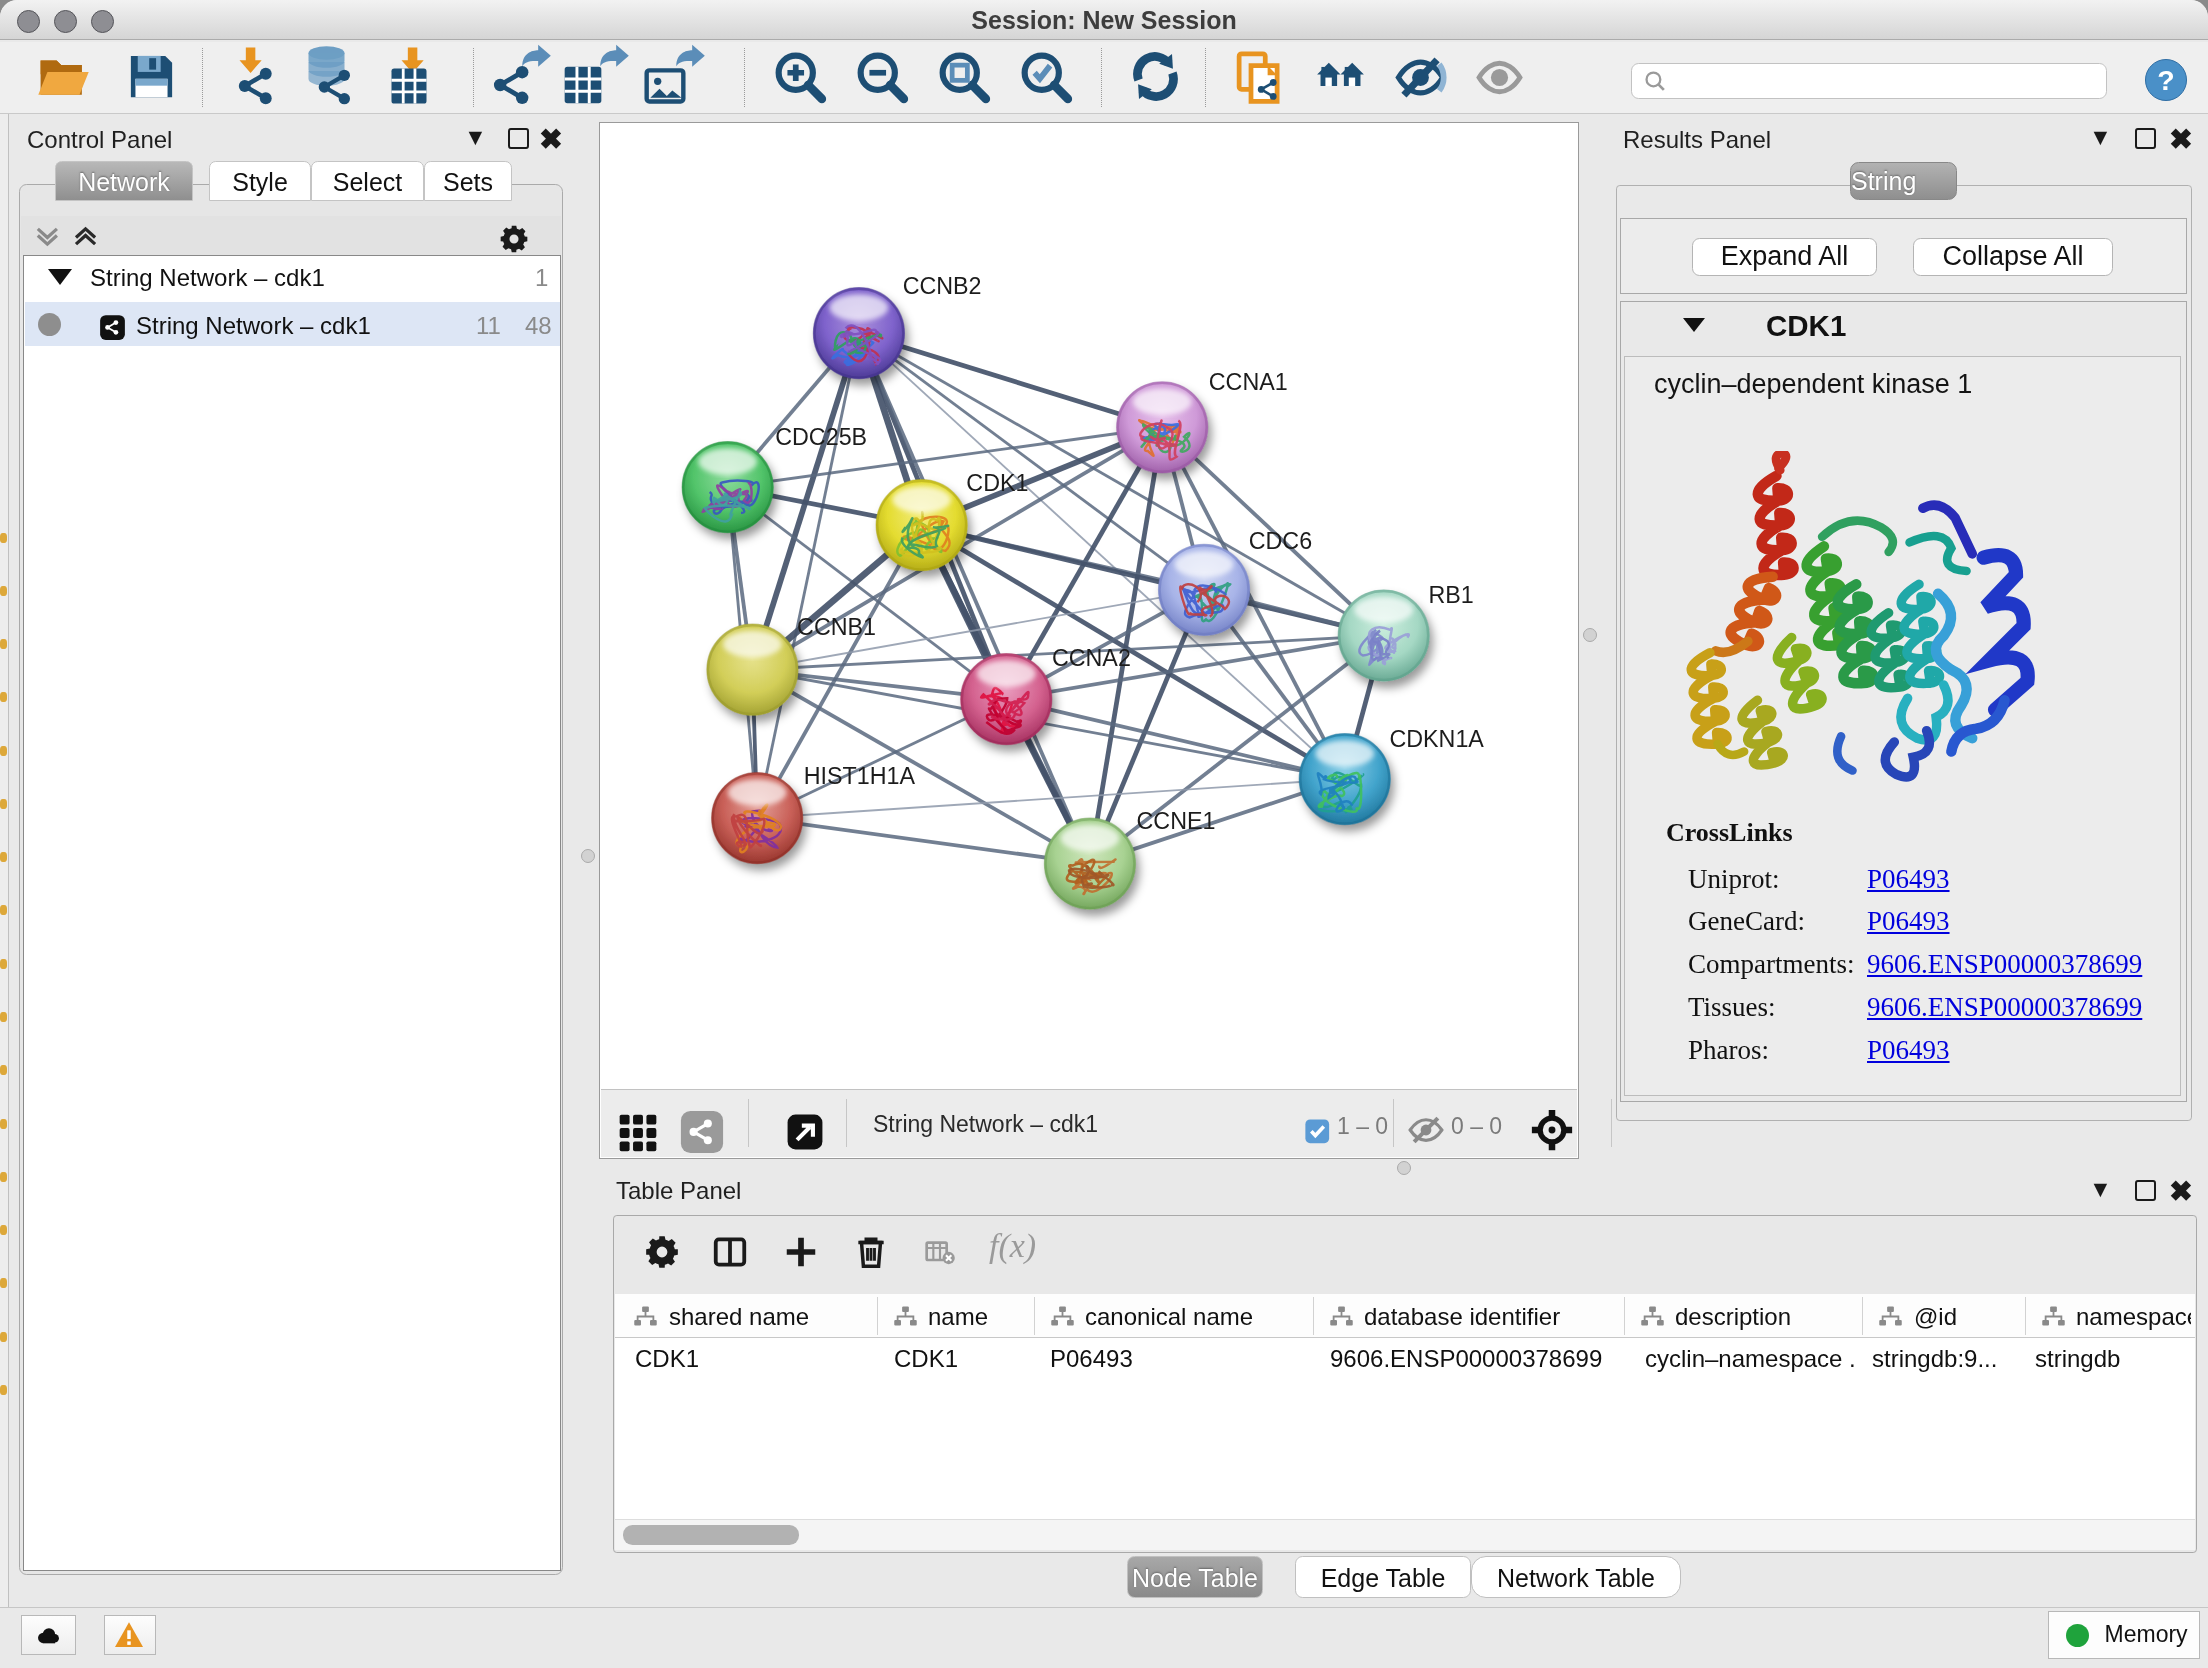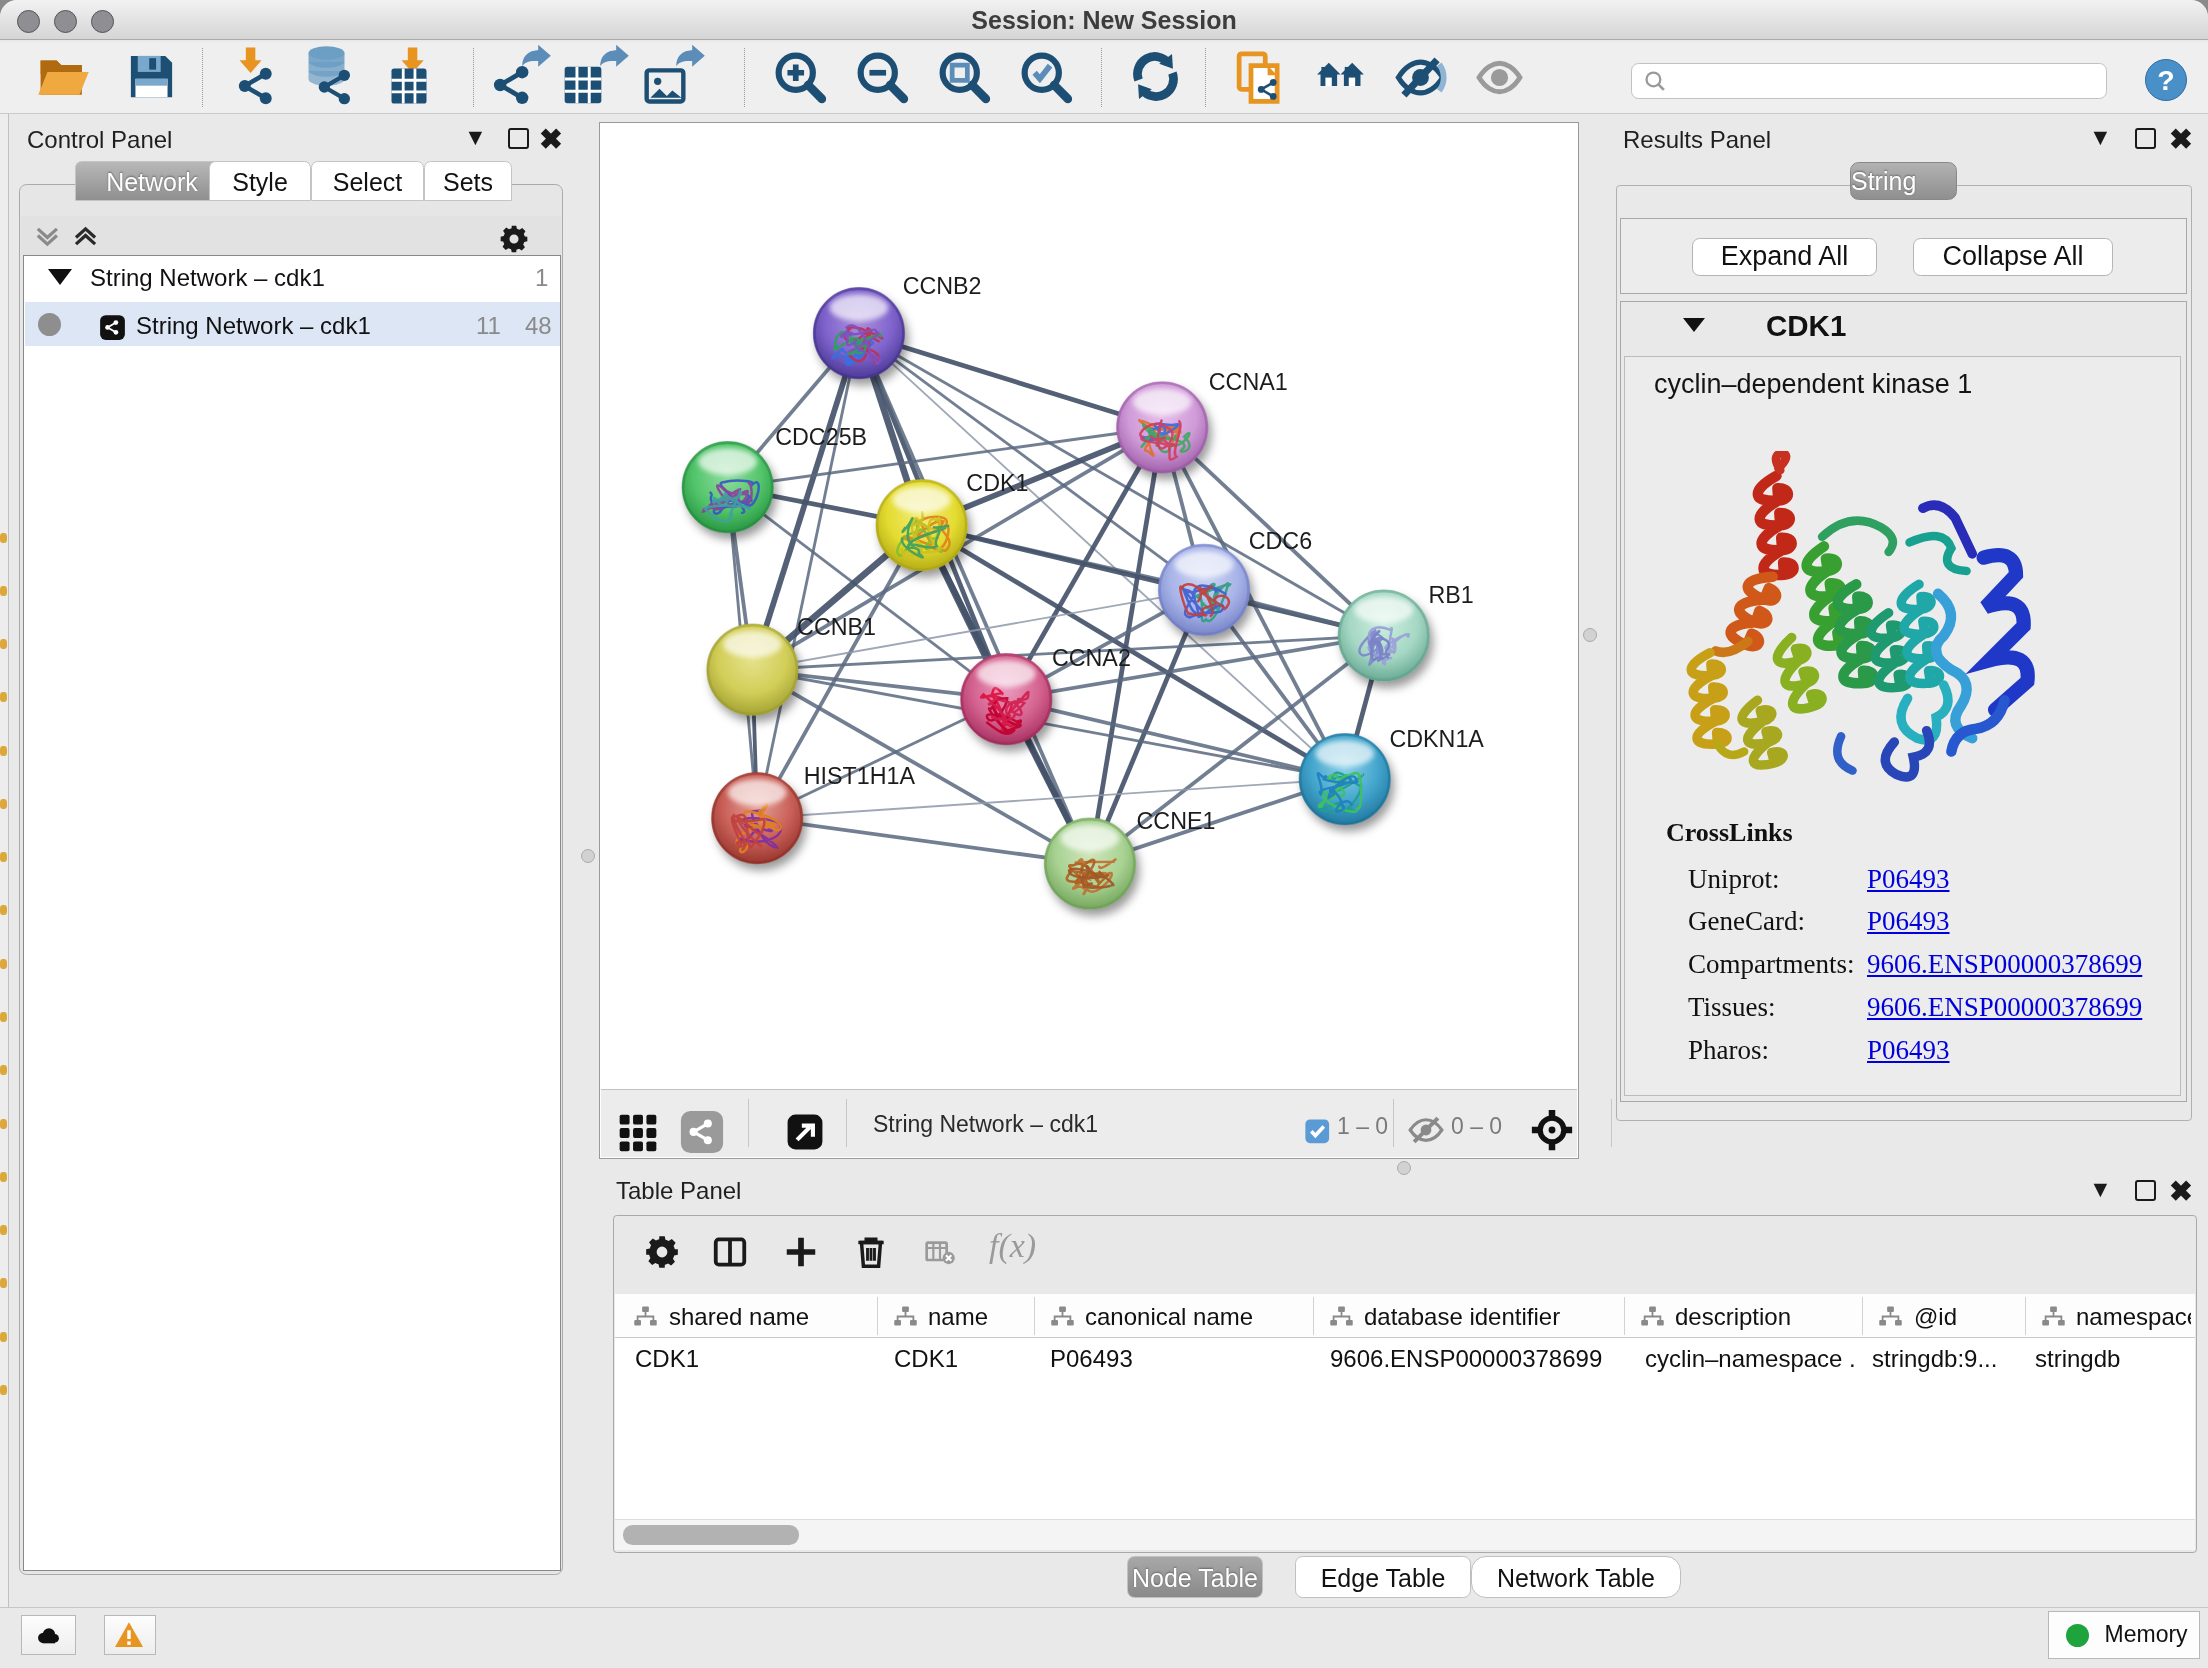--- a/index.html
+++ b/index.html
@@ -176,21 +176,21 @@
     <svg style="position:absolute;left:1643px;top:69px" width="25" height="25" viewBox="0 0 24 24">
       <circle cx="10" cy="10" r="6.6" fill="none" stroke="#9a9a9a" stroke-width="2.2"></circle>
       <path d="M15 15 L20 20" stroke="#9a9a9a" stroke-width="2.6"></path>
     </svg>
     <div class="abs" style="left:2145px;top:59px;width:42px;height:42px;border-radius:50%;background:#4a90c8;border:1.9px solid #2e6da4;color:#fff;font-size:28.5px;font-weight:bold;text-align:center;line-height:40px">?</div>
     <div class="abs ptitle" style="left:27px;top:126px">Control Panel</div>
     <div class="winbtns" style="left:464px;top:124px;font-size:23px">▼</div>
     <div class="abs" style="left:508px;top:128px;width:21px;height:21px;border:2.9px solid #1a1a1a;border-radius:2.9px"></div>
     <div class="winbtns" style="left:539px;top:123px;font-weight:bold">✖</div>
     <div class="abs" style="left:19px;top:184px;width:544px;height:1391px;background:#e6e6e6;border:1.9px solid #aaaaaa;border-radius:7.6px"></div>
-    <div class="abs" style="left:75px;top:161px;width:154px;height:40px;background:linear-gradient(#b8b8b8,#8f8f8f);color:#fff;text-shadow:0 -1px 1.9px #666;border:1px solid #c4c4c4;border-radius:6.7px 6.7px 0 0;font-size:25px;text-align:center;line-height:40px">Network</div>
+    <div class="abs" style="left:55px;top:161px;width:138px;height:40px;background:linear-gradient(#b8b8b8,#8f8f8f);color:#fff;text-shadow:0 -1px 1.9px #666;border:1px solid #c4c4c4;border-radius:6.7px 6.7px 0 0;font-size:25px;text-align:center;line-height:40px">Network</div>
     <div class="abs" style="left:209px;top:161px;width:102px;height:40px;background:#fff;color:#111;border:1px solid #c4c4c4;border-radius:6.7px 6.7px 0 0;font-size:25px;text-align:center;line-height:40px">Style</div>
     <div class="abs" style="left:311px;top:161px;width:113px;height:40px;background:#fff;color:#111;border:1px solid #c4c4c4;border-radius:6.7px 6.7px 0 0;font-size:25px;text-align:center;line-height:40px">Select</div>
     <div class="abs" style="left:424px;top:161px;width:88px;height:40px;background:#fff;color:#111;border:1px solid #c4c4c4;border-radius:6.7px 6.7px 0 0;font-size:25px;text-align:center;line-height:40px">Sets</div>
     <div class="abs" style="left:21px;top:216px;width:540px;height:39px;background:#e2e2e2"></div>
     <svg class="abs" style="left:34px;top:223px" width="105" height="27" viewBox="0 0 110 28">
       <g fill="none" stroke="#8a8a8a" stroke-width="3.4">
         <path d="M4 6 l10 9 10-9 M4 13 l10 9 10-9"></path>
       </g>
       <g fill="none" stroke="#2a2a2a" stroke-width="3.4">
         <path d="M44 15 l10-9 10 9 M44 22 l10-9 10 9"></path>

